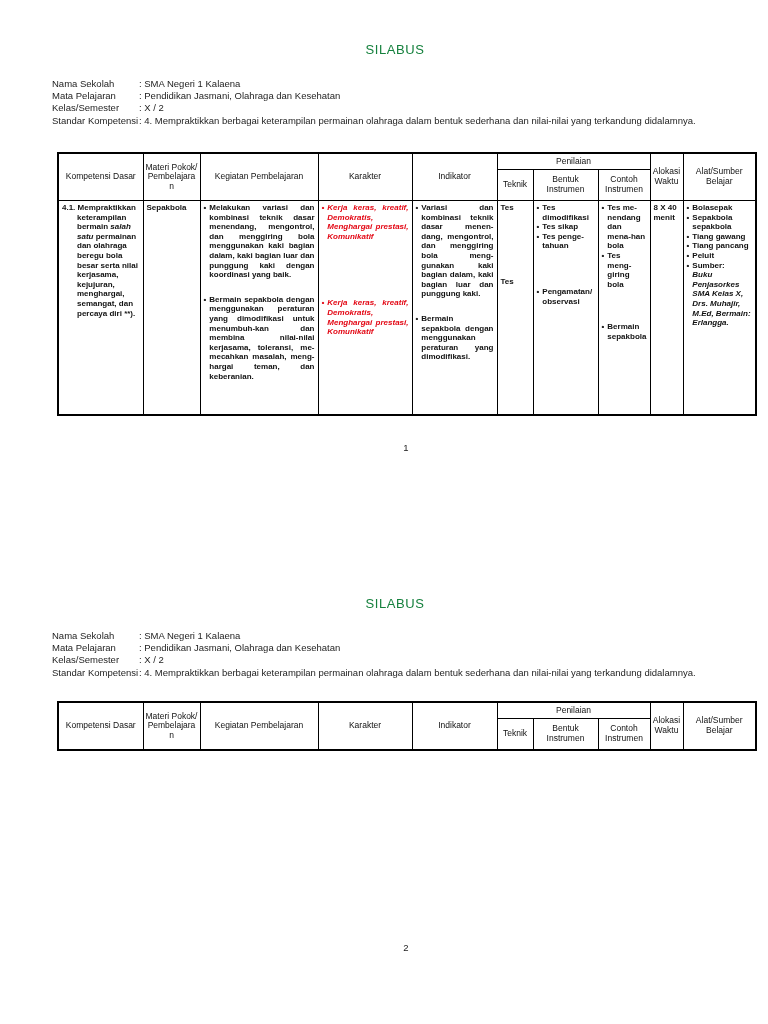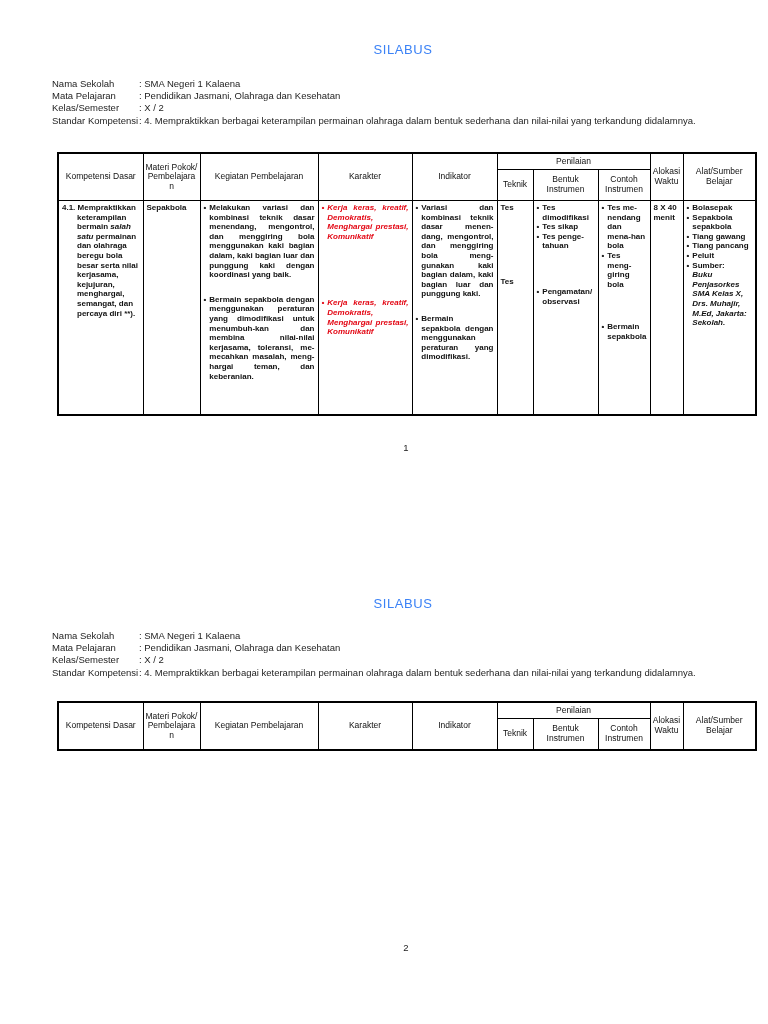--- a/index.html
+++ b/index.html
@@ -1,22 +1,22 @@
 <!DOCTYPE html>
 <html><head>
 <meta charset="utf-8">
 <style>
   html,body { margin:0; padding:0; background:#fff; }
   .page {
     position:relative; width:768px; height:1024px; background:#ffffff;
     font-family:"Liberation Sans", sans-serif; color:#151515; overflow:hidden;
   }
   .doc-title {
-    position:absolute; left:54px; width:698px; text-align:center;
-    font-size:13px; letter-spacing:.6px; color:#3b82f6;
+    position:absolute; left:46px; width:698px; text-align:center;
+    font-size:13px; letter-spacing:.6px; color:#15803d;
   }
   .meta { position:absolute; left:52px; width:690px; font-size:9.5px; line-height:12.2px; color:#1d1d1d; }
   .meta-row { }
   .meta-label { display:inline-block; width:87px; vertical-align:top; }
 
   table.silabus {
     position:absolute; left:57px; width:698px; border-collapse:collapse;
     table-layout:fixed; border:2px solid #000;
   }
   .silabus th {
@@ -194,21 +194,21 @@
           <div class="bitem">
                 <span class="b">•</span>
                 <span class="t">Tiang pancang</span>
               </div>
           <div class="bitem">
                 <span class="b">•</span>
                 <span class="t">Peluit</span>
               </div>
           <div class="bitem">
                 <span class="b">•</span>
-                <span class="t"><span>Sumber:</span><div class="sumber-italic">Buku Penjasorkes SMA Kelas X, Drs. Muhajir, M.Ed, Jakarta: Sekolah.</div></span>
+                <span class="t"><span>Sumber:</span><div class="sumber-italic">Buku Penjasorkes SMA Kelas X, Drs. Muhajir, M.Ed, Bermain: Erlangga.</div></span>
               </div>
         </div>
       </td>
     </tr>
   </tbody>
     </table>
 
   <div class="page-num" style="top:442px;">1</div>
 
   <div class="doc-title" style="top:596px;">SILABUS</div>

